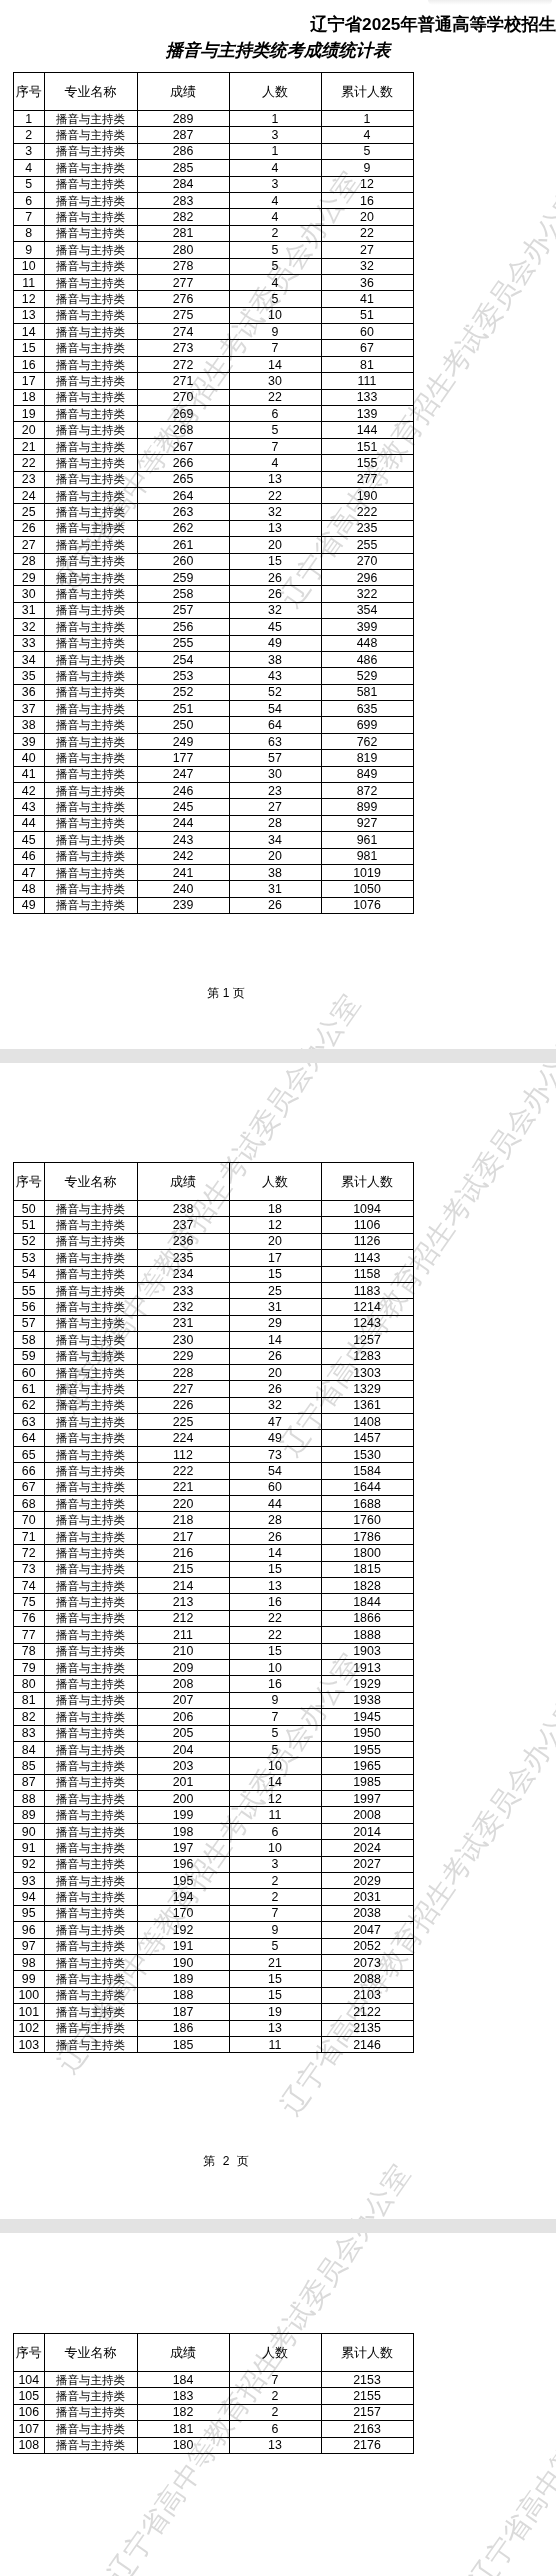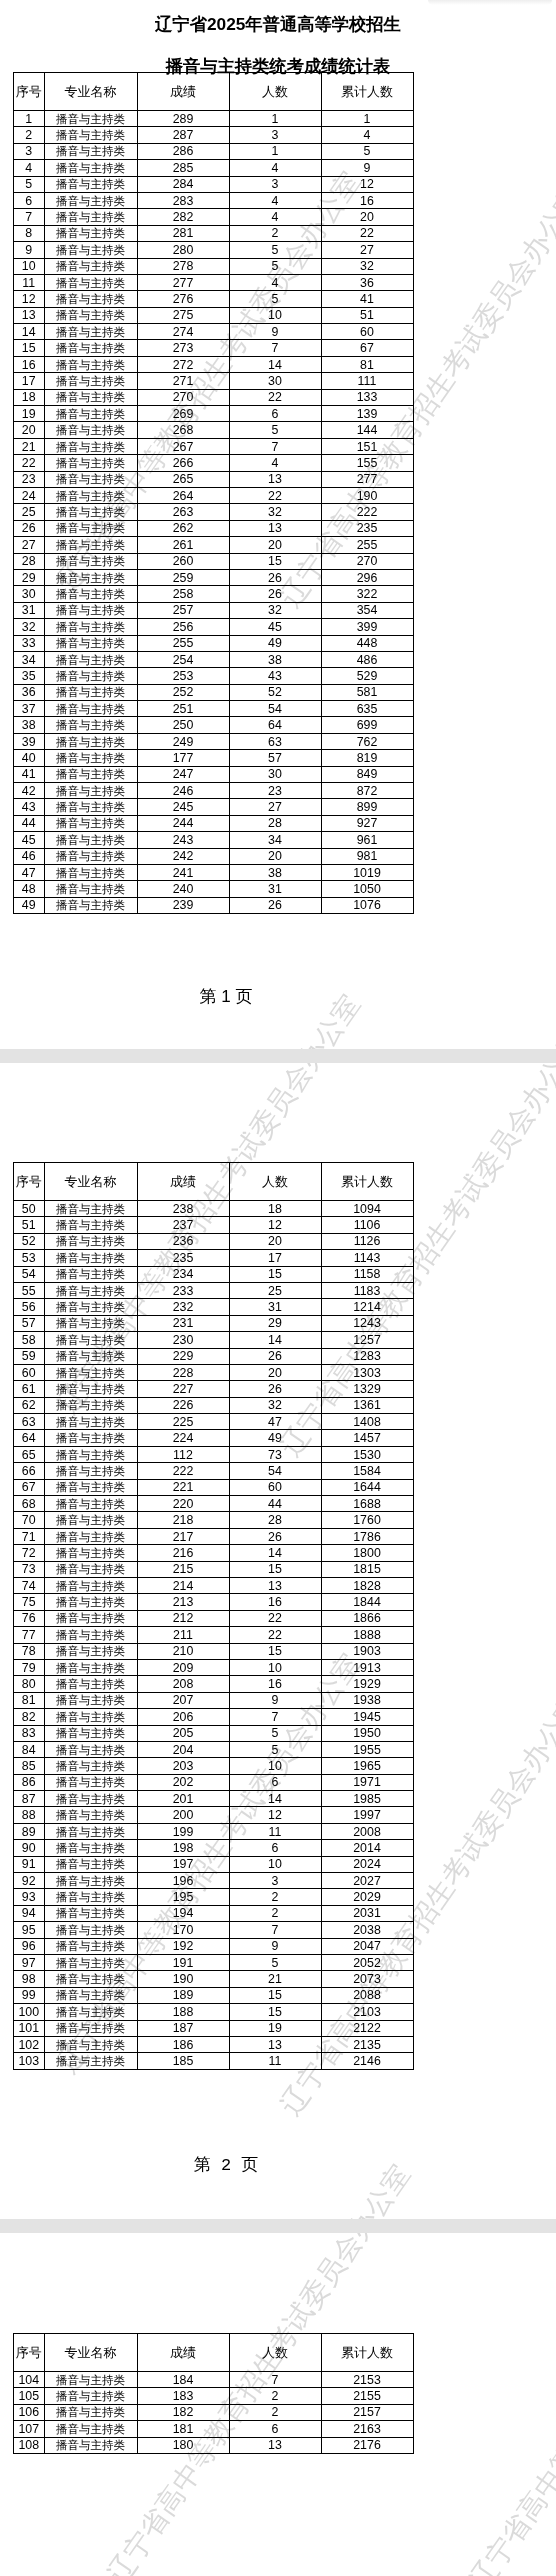--- a/index.html
+++ b/index.html
@@ -3,21 +3,21 @@
 <meta charset="utf-8">
 <style>
   html, body { margin: 0; padding: 0; background: #ffffff; }
   body { width: 556px; height: 2576px; position: relative; overflow: hidden;
          font-family: "Liberation Sans", "DejaVu Sans", sans-serif; color: #000; }
   .topshadow { position: absolute; left: 428px; top: 0; width: 124px; height: 5px;
                background: linear-gradient(#eeeeee, #ffffff); border-radius: 0 0 5px 5px; }
   .title { position: absolute; left: 0; width: 556px; text-align: center;
            font-weight: bold; font-size: 17.3px; line-height: 21.4px; }
   .page-sep { position: absolute; left: 0; width: 556px; height: 14px; background: #e3e3e3; }
-  .page-num { position: absolute; left: 0; width: 452px; text-align: center; font-size: 17px; }
+  .page-num { position: absolute; left: 0; width: 452px; text-align: center; font-size: 12px; }
   table.grid { position: absolute; left: 13px; border-collapse: collapse; table-layout: fixed;
                width: 400px; }
   table.grid td, table.grid th { border: 1.6px solid #000; text-align: center; padding: 0;
                font-weight: normal; white-space: nowrap; overflow: hidden; }
   table.grid th { height: 37px; font-size: 13px; font-family: "DejaVu Serif", serif; }
   table.grid td { height: 15.4px; font-size: 12.4px; line-height: 14px; }
   table.grid td.major { font-family: "DejaVu Serif", serif; font-size: 11.5px; }
   col.c1 { width: 30.5px; } col.c2 { width: 93px; } col.c3 { width: 92px; }
   col.c4 { width: 92px; } col.c5 { width: 92px; }
   .wm { position: absolute; color: rgba(150,150,150,0.35); font-family: "DejaVu Serif", serif;
@@ -31,22 +31,22 @@
 
 <div class="wm" style="left:49px; top:577px;">辽宁省高中等教育招生考试委员会办公室</div>
 <div class="wm" style="left:272px; top:593px;">辽宁省高中等教育招生考试委员会办公室</div>
 <div class="wm" style="left:49px; top:1400px;">辽宁省高中等教育招生考试委员会办公室</div>
 <div class="wm" style="left:272px; top:1442px;">辽宁省高中等教育招生考试委员会办公室</div>
 <div class="wm" style="left:49px; top:2059px;">辽宁省高中等教育招生考试委员会办公室</div>
 <div class="wm" style="left:272px; top:2101px;">辽宁省高中等教育招生考试委员会办公室</div>
 <div class="wm" style="left:99px; top:2570px;">辽宁省高中等教育招生考试委员会办公室</div>
 <div class="wm" style="left:461px; top:2576px;">辽宁省高中等教育招生考试委员会办公室</div>
 
-<div class="title" style="top:14px;">辽宁省2025年普通高等学校招生</div>
-<div class="title" style="top:56px;">播音与主持类统考成绩统计表</div>
+<div class="title" style="top:14px;text-align:right;">辽宁省2025年普通高等学校招生</div>
+<div class="title" style="top:40px;font-style:italic;">播音与主持类统考成绩统计表</div>
 
 <table class="grid" style="top:72px;">
   <colgroup>
       <col class="c1">
       <col class="c2">
       <col class="c3">
       <col class="c4">
       <col class="c5">
     </colgroup>
   <thead>
@@ -665,27 +665,20 @@
         <td>1955</td>
       </tr>
       <tr>
         <td>85</td>
         <td class="major">播音与主持类</td>
         <td>203</td>
         <td>10</td>
         <td>1965</td>
       </tr>
       <tr>
-        <td>86</td>
-        <td class="major">播音与主持类</td>
-        <td>202</td>
-        <td>6</td>
-        <td>1971</td>
-      </tr>
-      <tr>
         <td>87</td>
         <td class="major">播音与主持类</td>
         <td>201</td>
         <td>14</td>
         <td>1985</td>
       </tr>
       <tr>
         <td>88</td>
         <td class="major">播音与主持类</td>
         <td>200</td>

